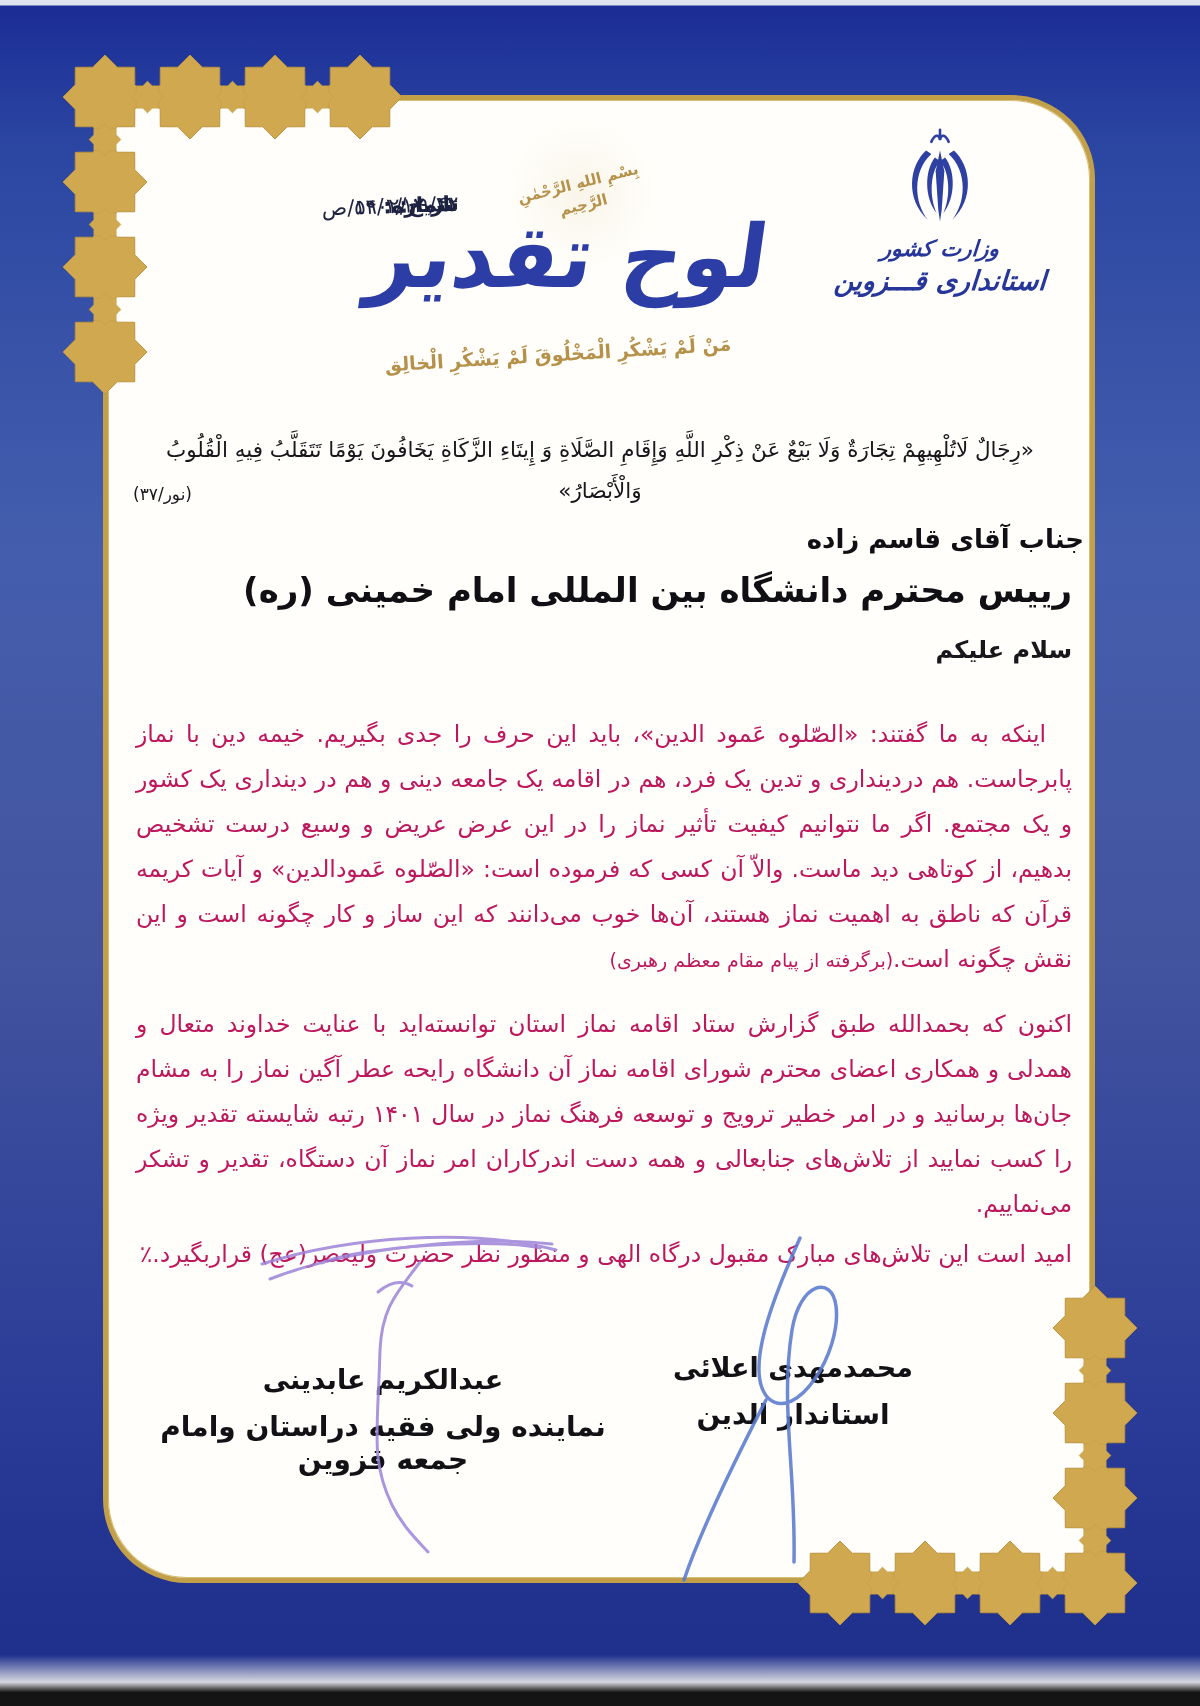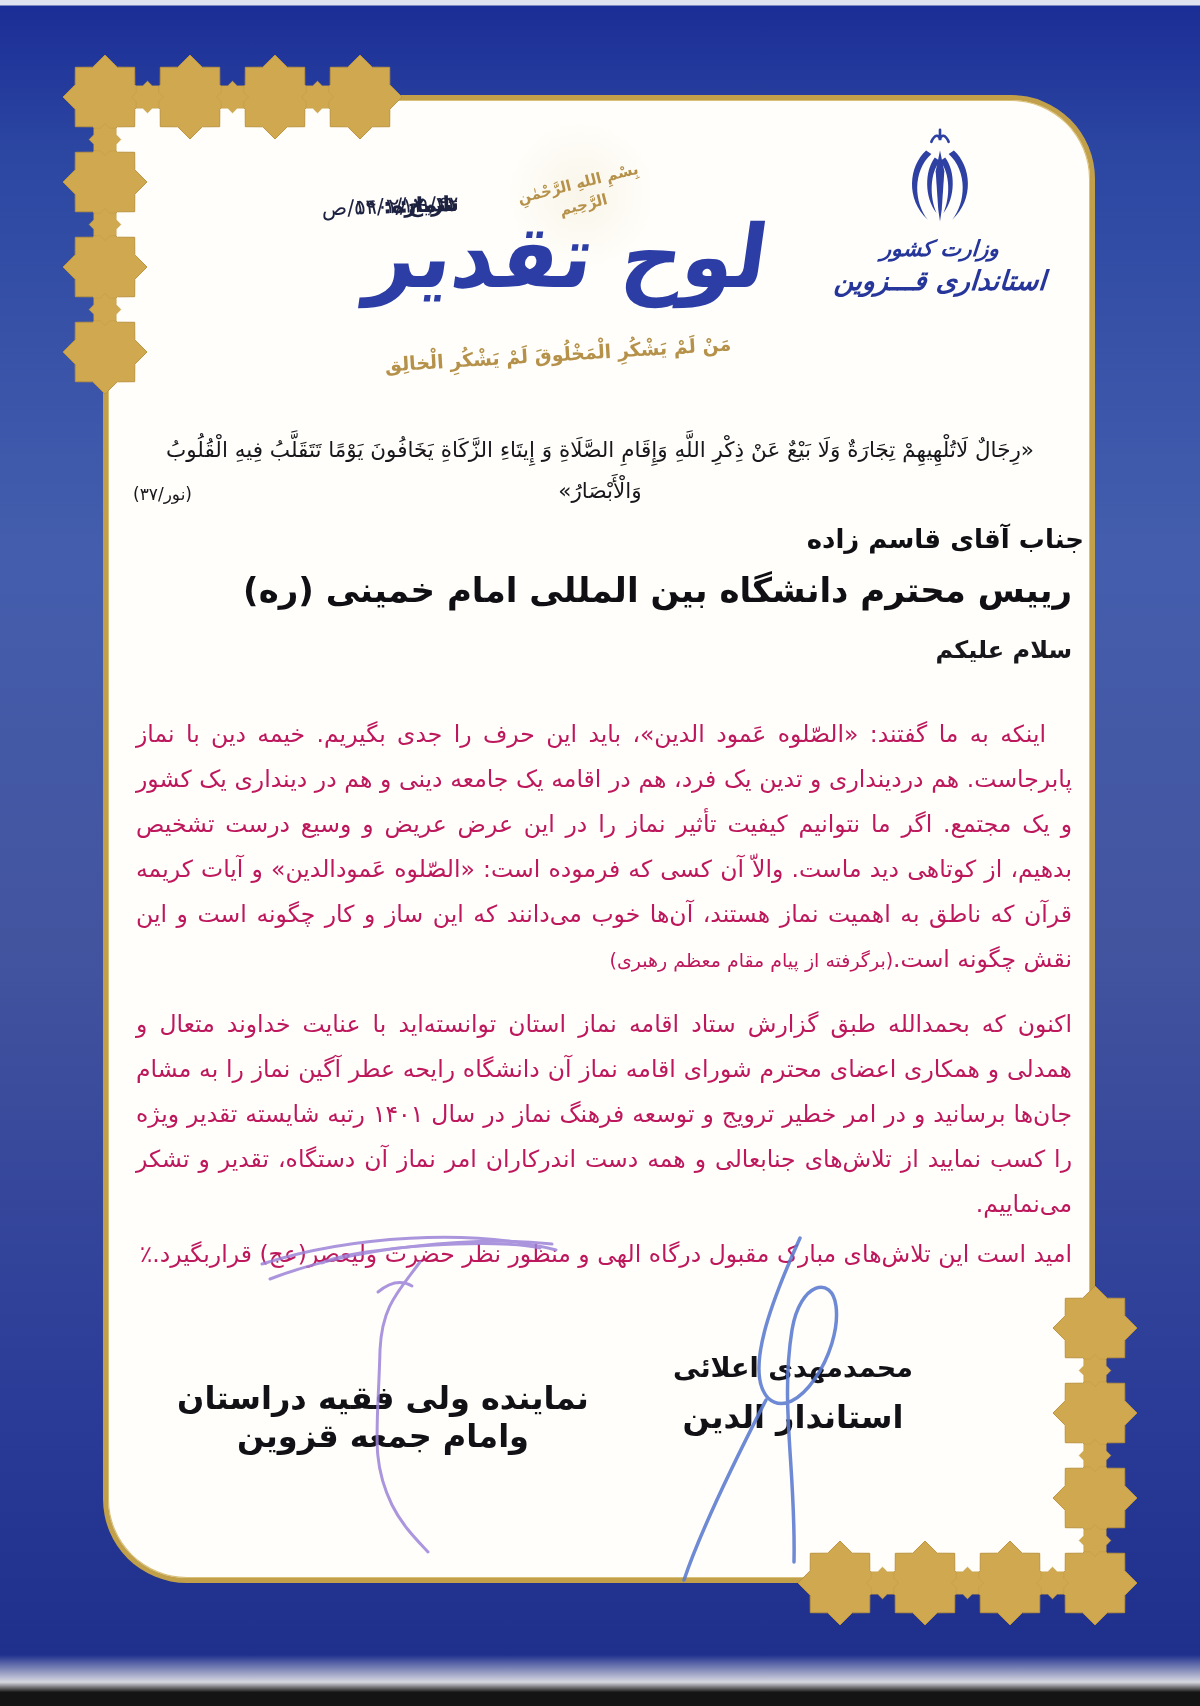--- a/index.html
+++ b/index.html
@@ -42,21 +42,21 @@
   .salutation{right:18px;top:536px;color:#17171c;font-size:24px;font-weight:700;text-align:right;}
   .para{right:18px;left:28px;color:#be185d;font-size:23.5px;line-height:45px;text-align:justify;}
   .para span{position:static;}
   .p1{top:588px;text-indent:26px;}
   .p1 .src{font-size:19px;}
   .p2{top:878px;}
   .p3{top:1108px;}
   .sig{width:460px;text-align:center;color:#121216;}
   .sig > *{position:static;display:block;}
   .sig .name{font-size:27px;font-weight:700;}
-  .sig .role{font-size:32px;font-weight:700;margin-top:15px;}
+  .sig .role{font-size:28px;font-weight:700;margin-top:15px;}
   .sig-right{left:455px;top:1252px;}
   .sig-left{left:45px;top:1264px;}
   .orn{position:absolute;pointer-events:none;}
   .orn-tl{left:40px;top:33px;}
   .orn-br{left:780px;top:1240px;}
   .sig-overlay{position:absolute;left:0;top:0;pointer-events:none;}
 </style>
 </head>
 <body>
 
@@ -113,20 +113,21 @@
     <p class="para p2">اکنون که بحمدالله طبق گزارش ستاد اقامه نماز استان توانسته‌اید با عنایت خداوند متعال و همدلی و همکاری اعضای محترم شورای اقامه نماز آن دانشگاه رایحه عطر آگین نماز را به مشام جان‌ها برسانید و در امر خطیر ترویج و توسعه فرهنگ نماز در سال ۱۴۰۱ رتبه شایسته تقدیر ویژه را کسب نمایید از تلاش‌های جنابعالی و همه دست اندرکاران امر نماز آن دستگاه، تقدیر و تشکر می‌نماییم.</p>
 
     <p class="para p3">امید است این تلاش‌های مبارک مقبول درگاه الهی و منظور نظر حضرت ولیعصر(عج) قراربگیرد.٪</p>
 
     <div class="sig sig-right">
       <span class="name">محمدمهدی اعلائی</span>
       <span class="role">استاندار الدین</span>
     </div>
 
     <div class="sig sig-left">
+      <span class="name">عبدالکریم عابدینی</span>
       <span class="role">نماینده ولی فقیه دراستان وامام جمعه قزوین</span>
     </div>
 
   </div>
 
   <svg class="orn orn-tl" width="420" height="420" viewBox="0 0 420 420">
     <defs>
       <polygon id="star8" fill="#cfa850" stroke="#bb9440" stroke-width="1" points="42,0 29.8,12.3 29.7,29.7 12.3,29.8 0,42 -12.3,29.8 -29.7,29.7 -29.8,12.3 -42,0 -29.8,-12.3 -29.7,-29.7 -12.3,-29.8 0,-42 12.3,-29.8 29.7,-29.7 29.8,-12.3"></polygon>
     </defs>
     <use href="#star8" transform="translate(65,64)"></use>

